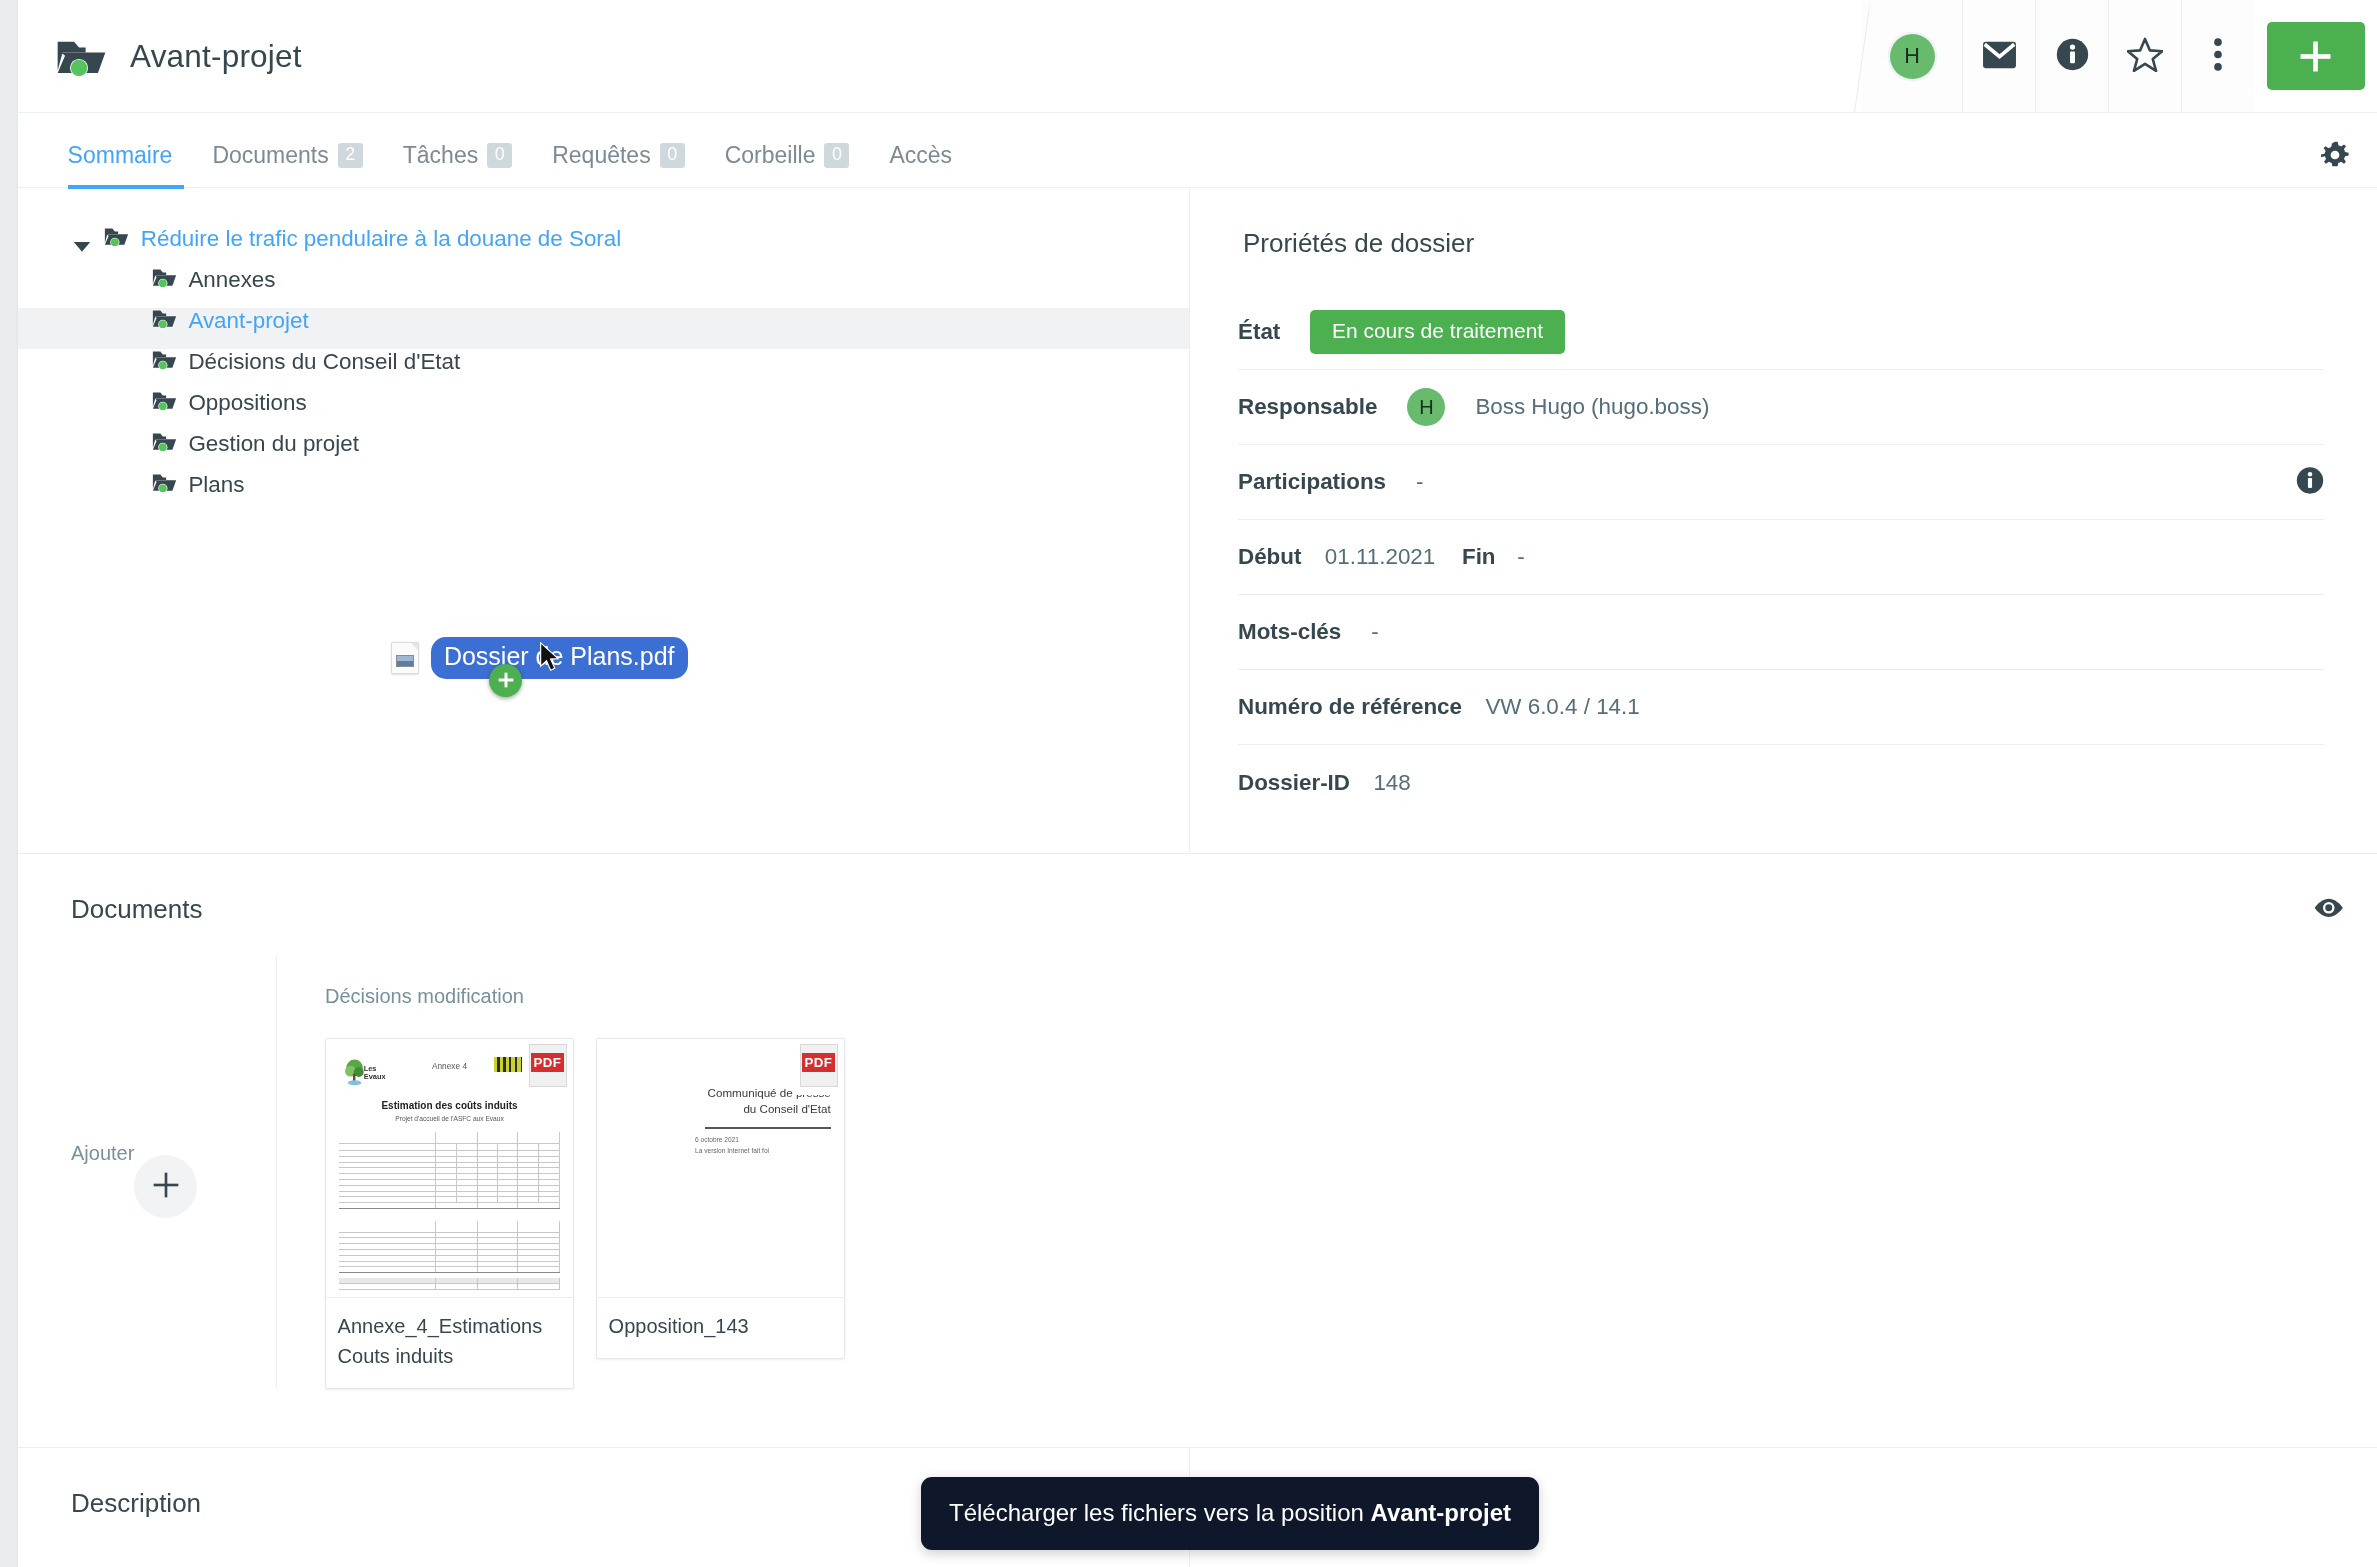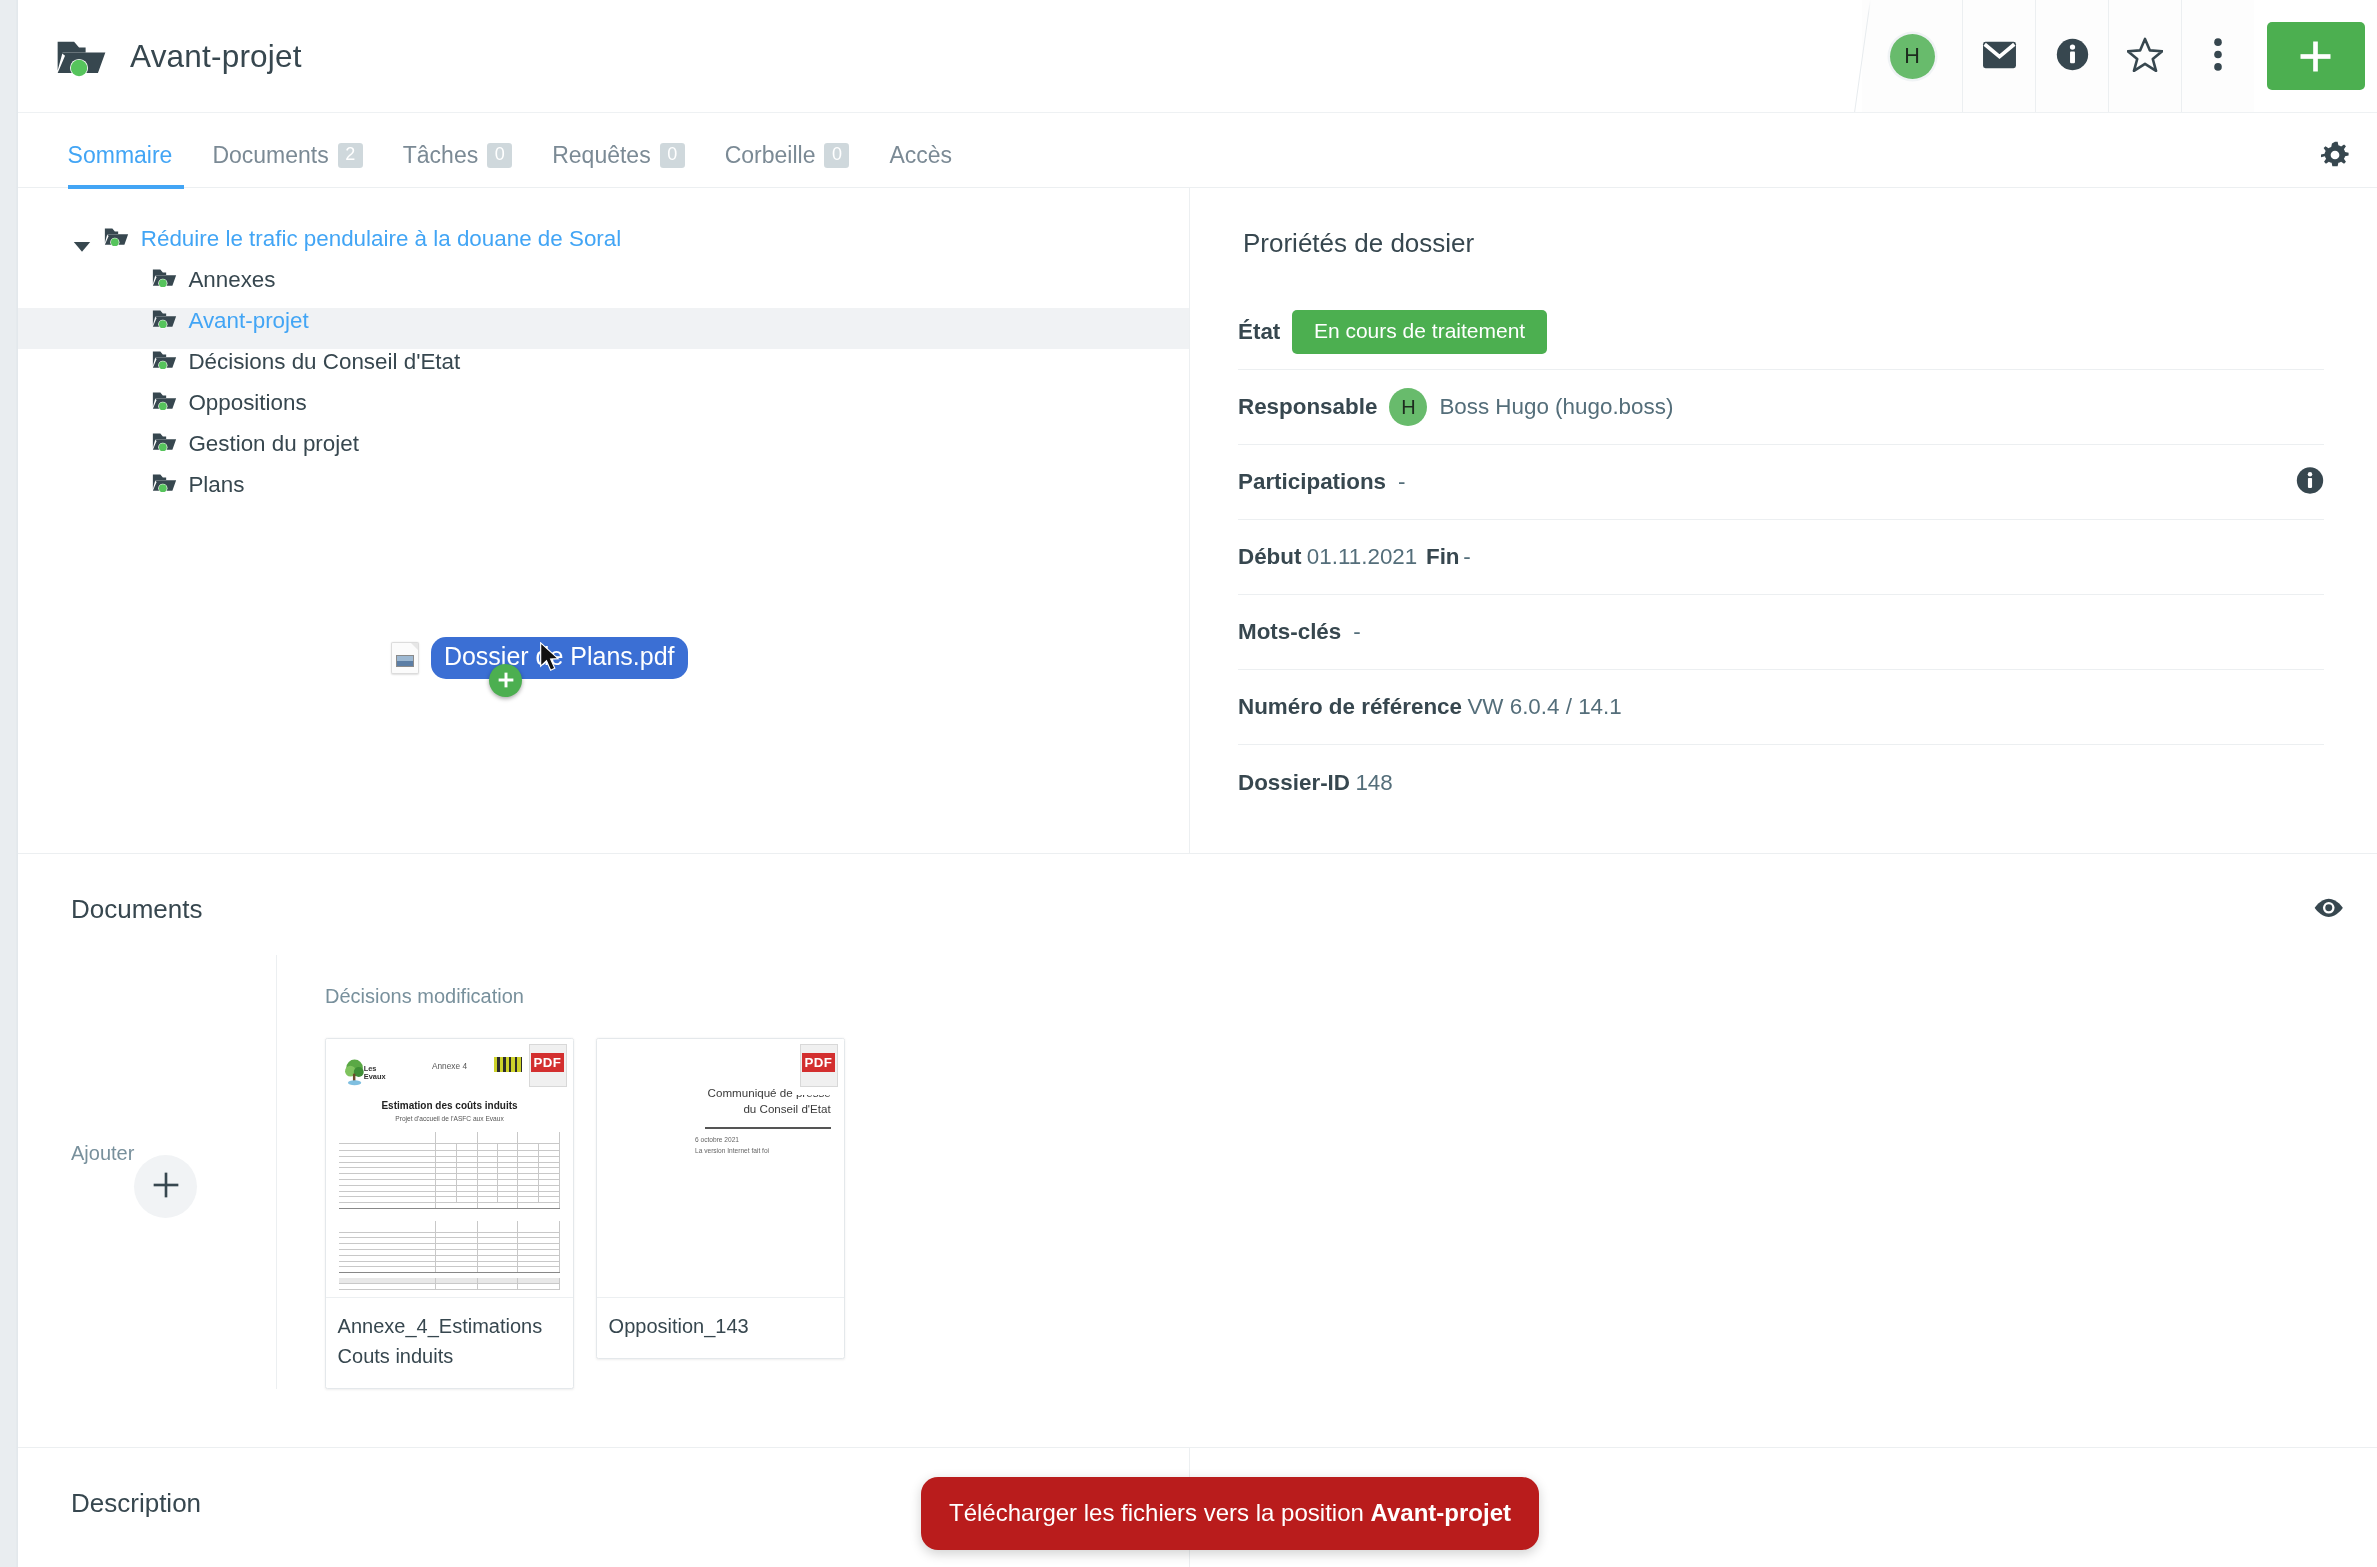--- a/index.html
+++ b/index.html
@@ -198,21 +198,21 @@
     display:flex; align-items:center; justify-content:center;
   }
   .cursor-arrow { position: absolute; left: 148px; top: 5px; }
 
   
   .props { padding: 36px 53px 33px 48px; }
   .prop-row {
     display: flex; align-items: center;
     min-height: 75px;
     border-bottom: 1.7px solid #eceff1;
-    gap: 12px;
+    gap: 30px;
     position: relative;
   }
   .prop-row:last-child { border-bottom: none; }
   .prop-label { font-size: 22.4px; color: #37474f; font-weight: 700; }
   .prop-value { font-size: 22.4px; color: #546e7a; }
   .state-chip {
     background: #4caf50; color: #fff;
     font-size: 21px;
     padding: 9px 21.6px 10.8px 21.6px;
     border-radius: 5px;
@@ -314,25 +314,25 @@
   
   .bottom { display:flex; background:#fff; }
   .bottom .pane-left { min-height: 232px; }
   .desc-text { font-size: 22.4px; color: #546e7a; padding: 48px 53px 0 53px; }
   .linked-text { font-size: 22.4px; color: #78909c; padding: 48px 53px 0 48px; }
 
   
   .toast {
     position: absolute;
     left: 903px; top: 1477px;
-    background: #b91c1c;
+    background: #0f172a;
     color: #fff;
     font-size: 24px;
     padding: 22.4px 28px;
-    border-radius: 17px;
+    border-radius: 11px;
     box-shadow: 0 3.3px 11.6px rgba(0,0,0,.18);
     white-space: nowrap;
     text-align: center;
   }
   .toast b { font-weight: 700; }
 </style>
 </head>
 <body>
 
 <div class="app">

